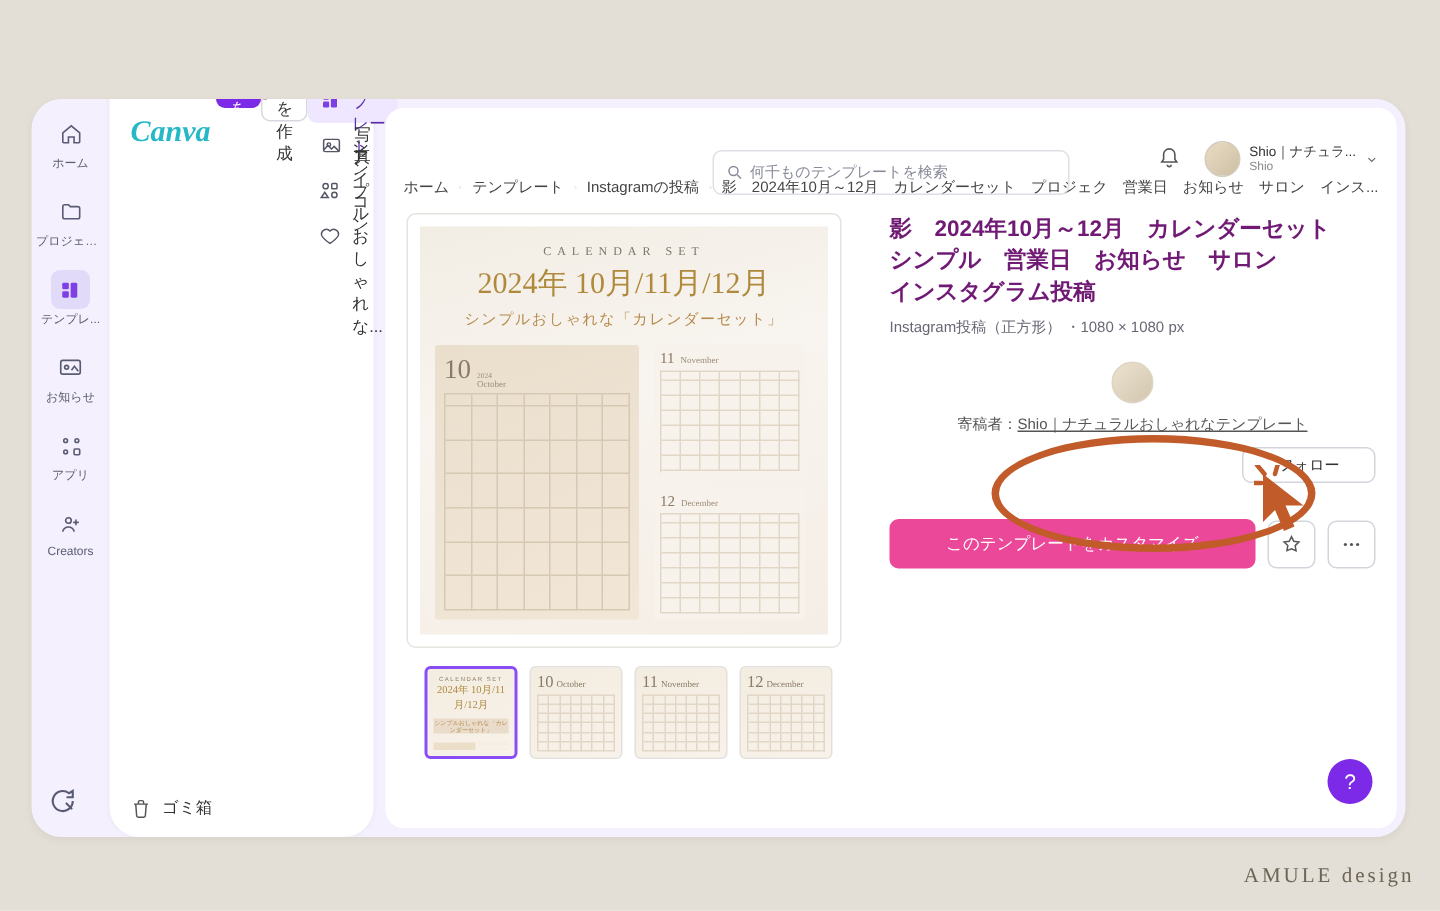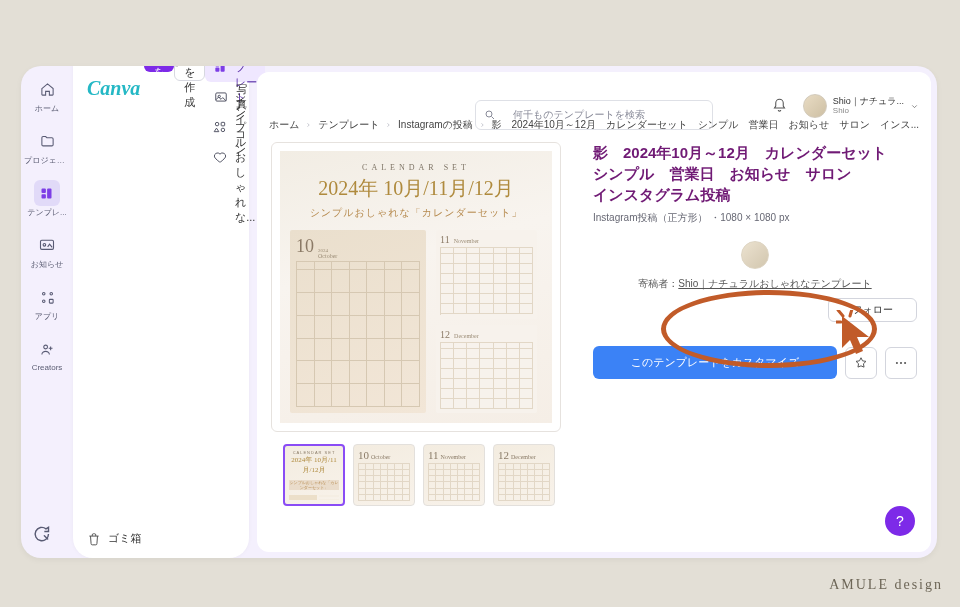--- a/index.html
+++ b/index.html
@@ -186,21 +186,21 @@
     justify-content: center;
     position: relative;
   }
   .search {
     width: 220px;
     height: 28px;
     border: 1px solid #dee0e6;
     border-radius: 6px;
     display: flex;
     align-items: center;
-    gap: 17px;
+    gap: 4px;
     padding: 0 8px;
     font-size: 10px;
     color: #888a98;
     margin-top: 40px;
   }
   .topbar-right {
     position: absolute;
     right: 12px;
     top: 0;
     height: 100%;
@@ -428,21 +428,21 @@
     color: #333;
     margin-left: auto;
   }
   .action-row {
     display: flex;
     align-items: center;
     gap: 8px;
     margin-top: 24px;
   }
   .btn-customize {
-    background: #3b82f6;
+    background: #ec4899;
     color: #fff;
     border-radius: 6px;
     height: 33px;
     flex: 1;
     display: flex;
     align-items: center;
     justify-content: center;
     font-size: 11px;
     cursor: pointer;
   }
@@ -665,21 +665,21 @@
           <path d="M9 6l6 6-6 6"></path>
         </svg>
       <span class="crumb">テンプレート</span>
       <svg class="chev" width="8" height="8" viewBox="0 0 24 24" fill="none" stroke="currentColor" stroke-width="2">
           <path d="M9 6l6 6-6 6"></path>
         </svg>
       <span class="crumb">Instagramの投稿</span>
       <svg class="chev" width="8" height="8" viewBox="0 0 24 24" fill="none" stroke="currentColor" stroke-width="2">
           <path d="M9 6l6 6-6 6"></path>
         </svg>
-      <span>影　2024年10月～12月　カレンダーセット　シンプル　営業日　お知らせ　サロン　インス...</span>
+      <span>影　2024年10月～12月　カレンダーセット　プロジェク　営業日　お知らせ　サロン　インス...</span>
     </div>
 
     <div class="main-body">
 
       <div>
         <div class="preview-wrap">
           <div class="preview">
             <div class="prev-title-mini">CALENDAR SET</div>
             <div class="prev-year">2024年 10月/11月/12月</div>
             <div class="prev-sub">シンプルおしゃれな「カレンダーセット」</div>

